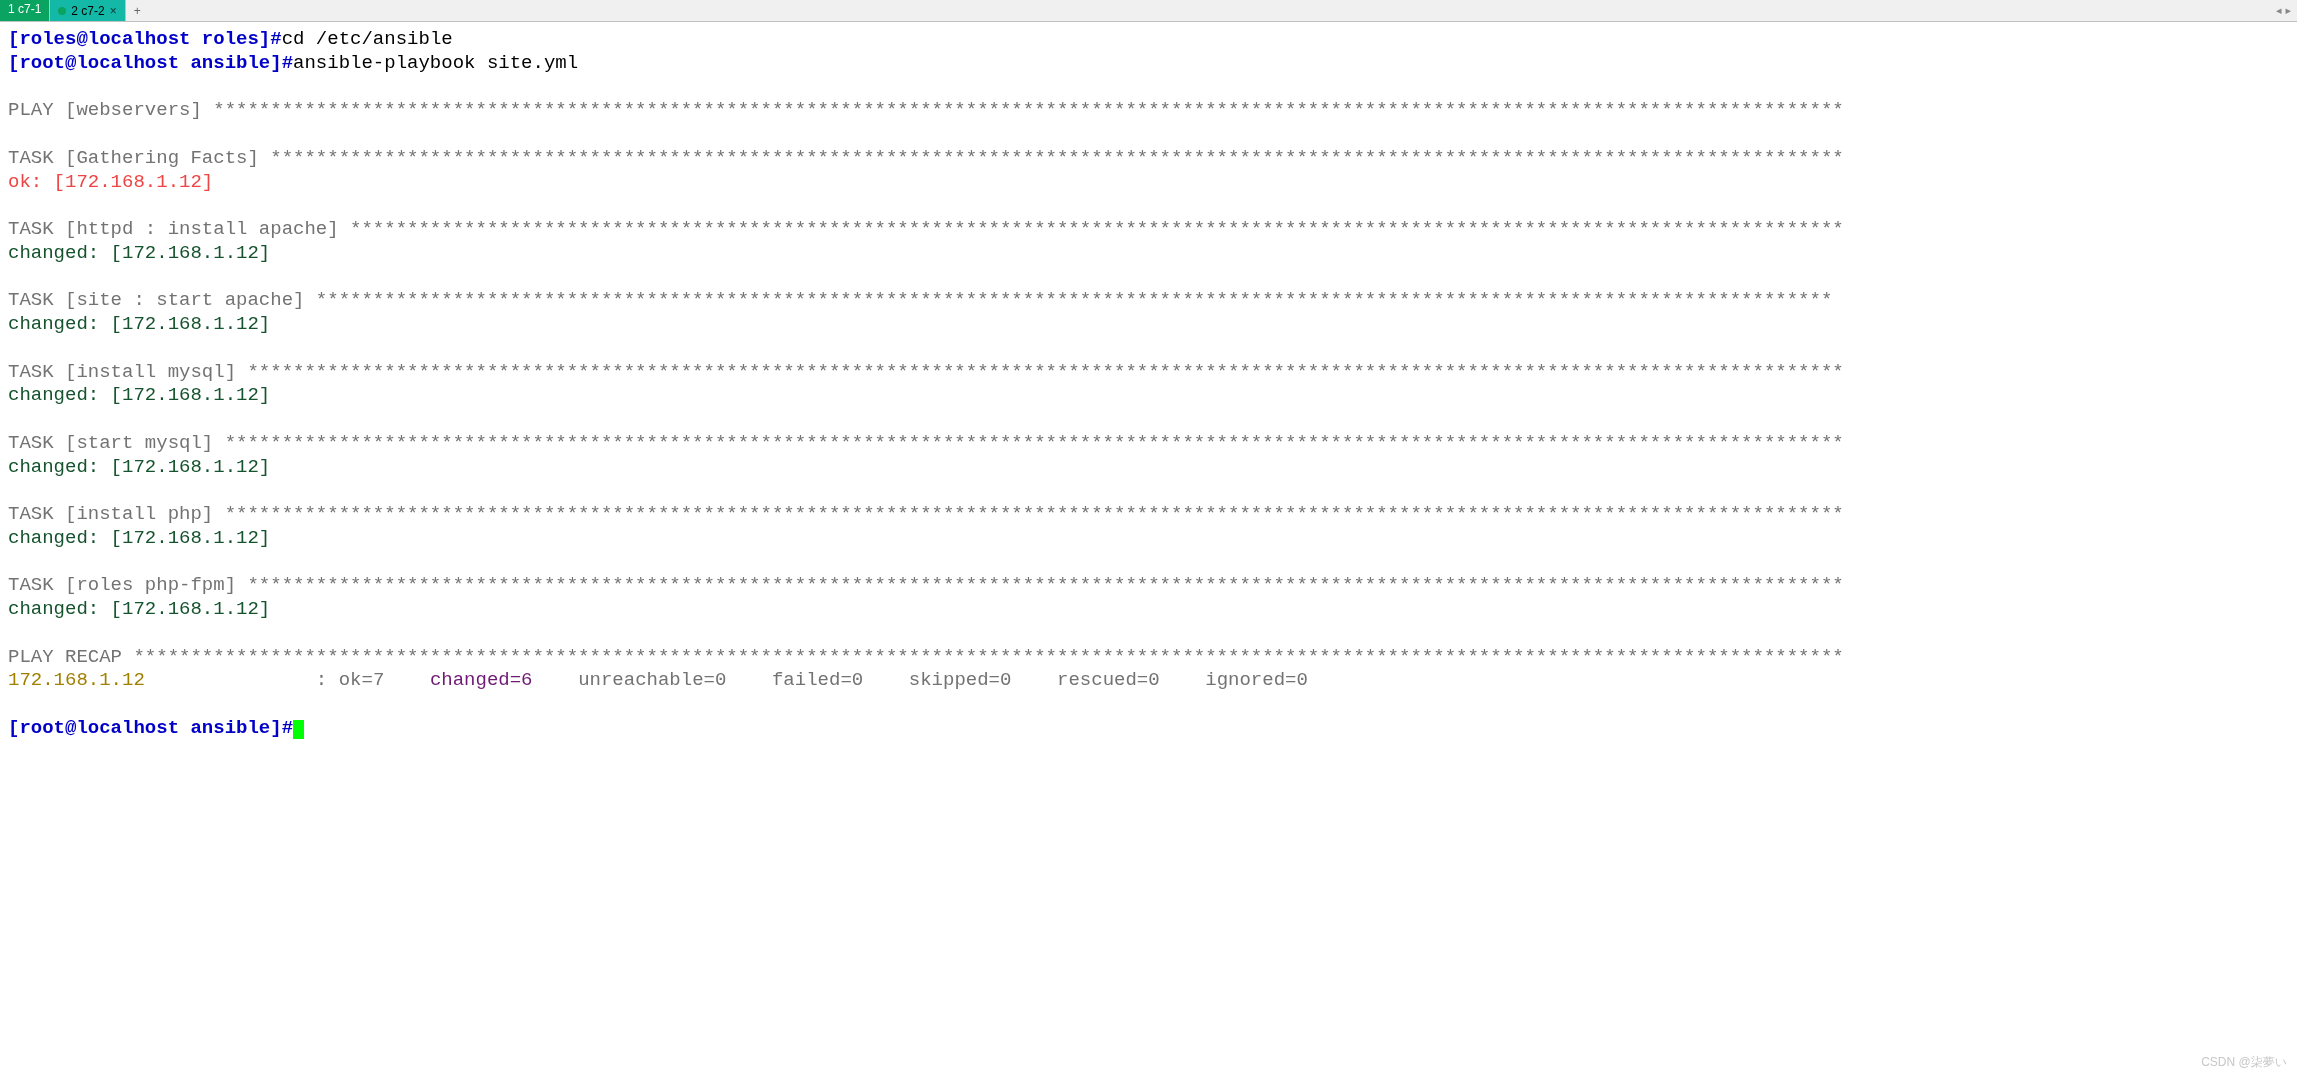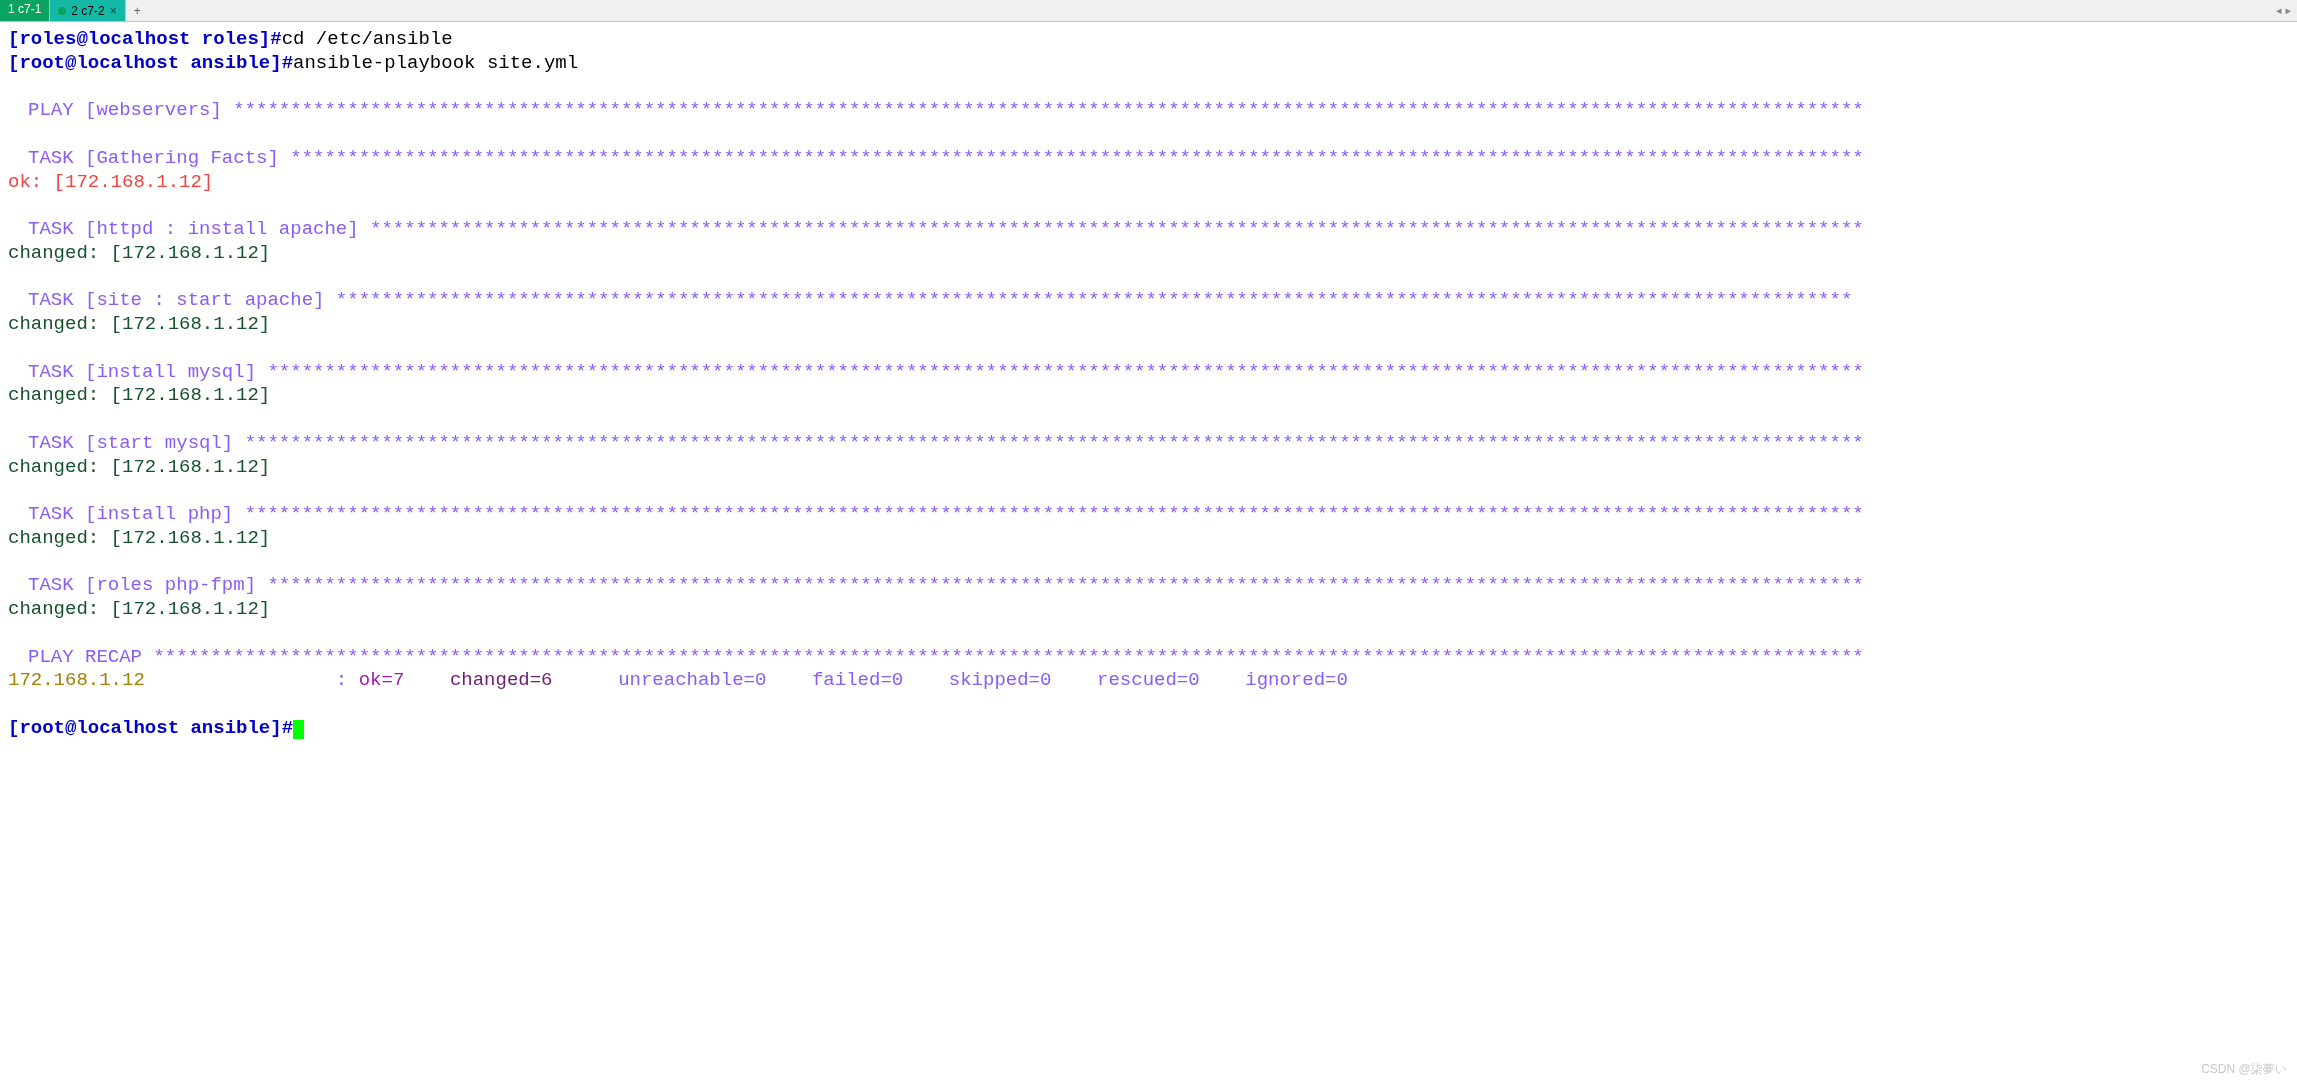--- a/index.html
+++ b/index.html
@@ -67,27 +67,27 @@
     .cmd { color: #000000; }
     .ok { color: #ef4444; }
     .changed { color: #14532d; text-align: center; }
     .cursor-block {
       display: inline-block;
       width: 11px;
       height: 19px;
       background: #00ff00;
       vertical-align: text-bottom;
     }
-    .stat-ok { color: #a21caf; }
+    .stat-ok { color: #737373; }
     .stat-changed { color: #701a75; }
     .host-ip { color: #a08000; }
-    .black { color: #8b5cf6; margin-left: 20px; }
+    .black { color: #737373; }
     .watermark {
       position: fixed;
-      bottom: 6px;
+      bottom: 13px;
       right: 10px;
       font-size: 12px;
       color: #c7c7c7;
       font-family: Arial, sans-serif;
     }
   </style>
 </head>
 <body>
 
 <div class="tab-bar">

